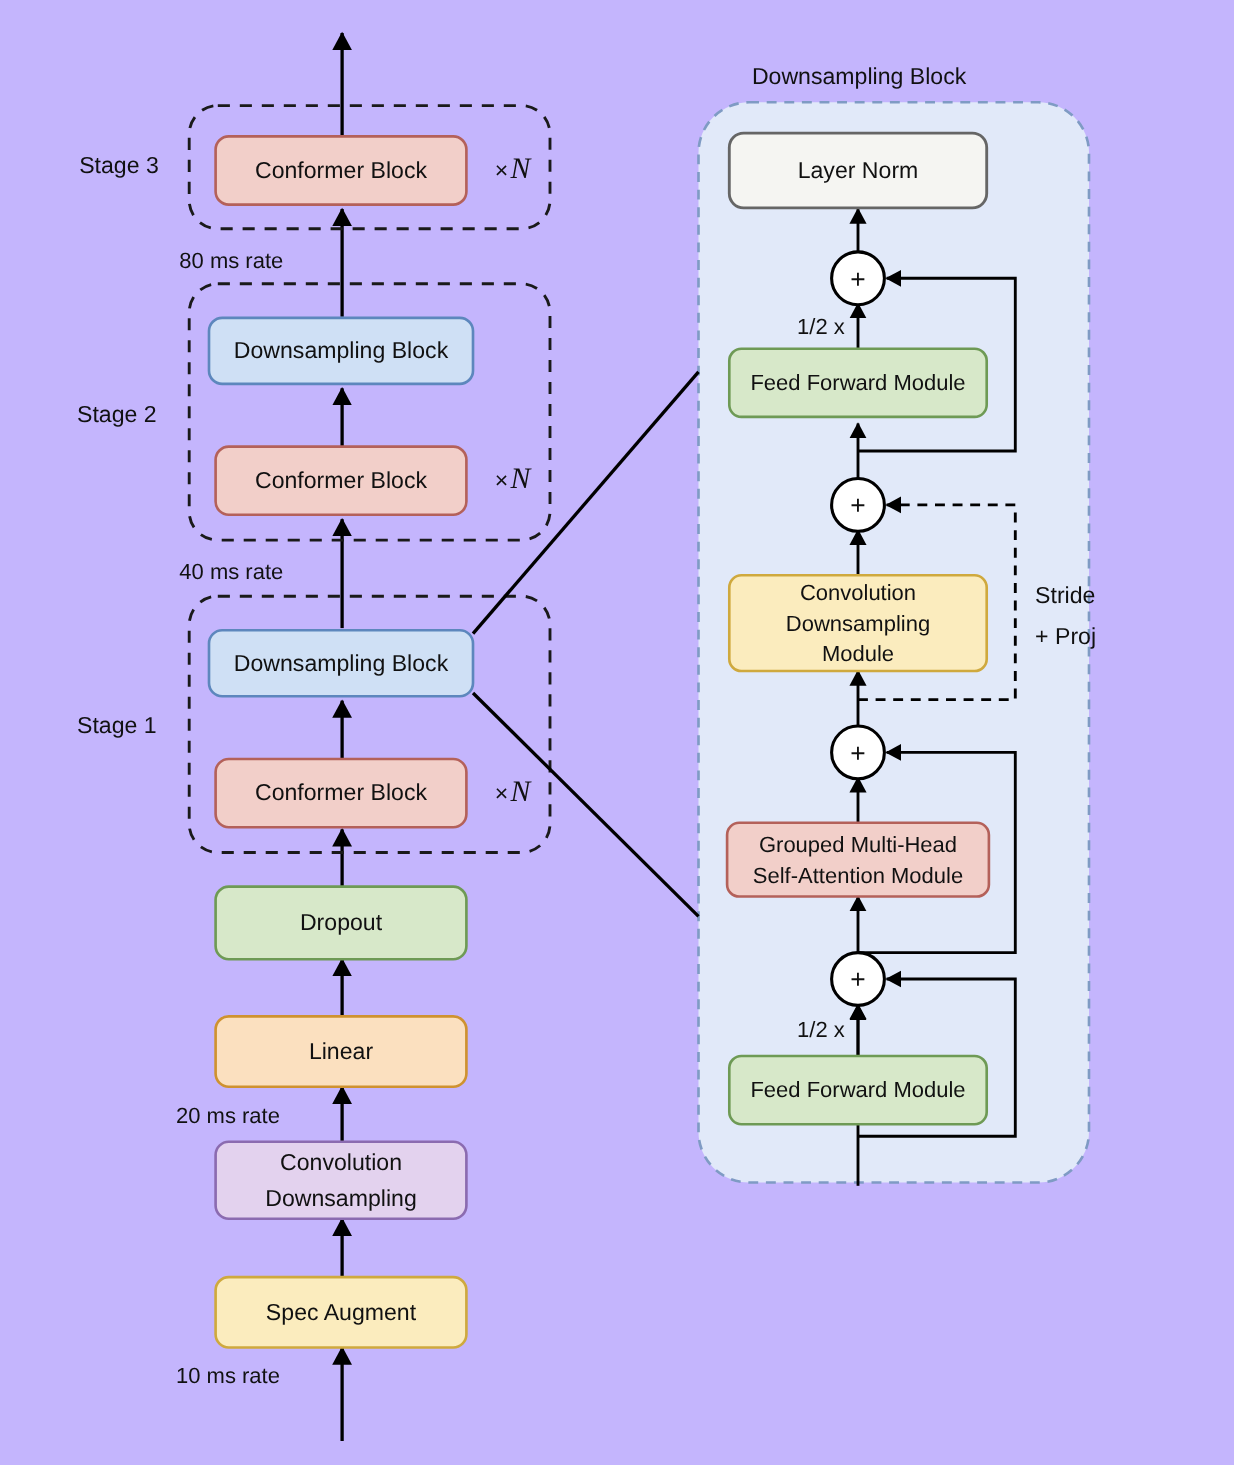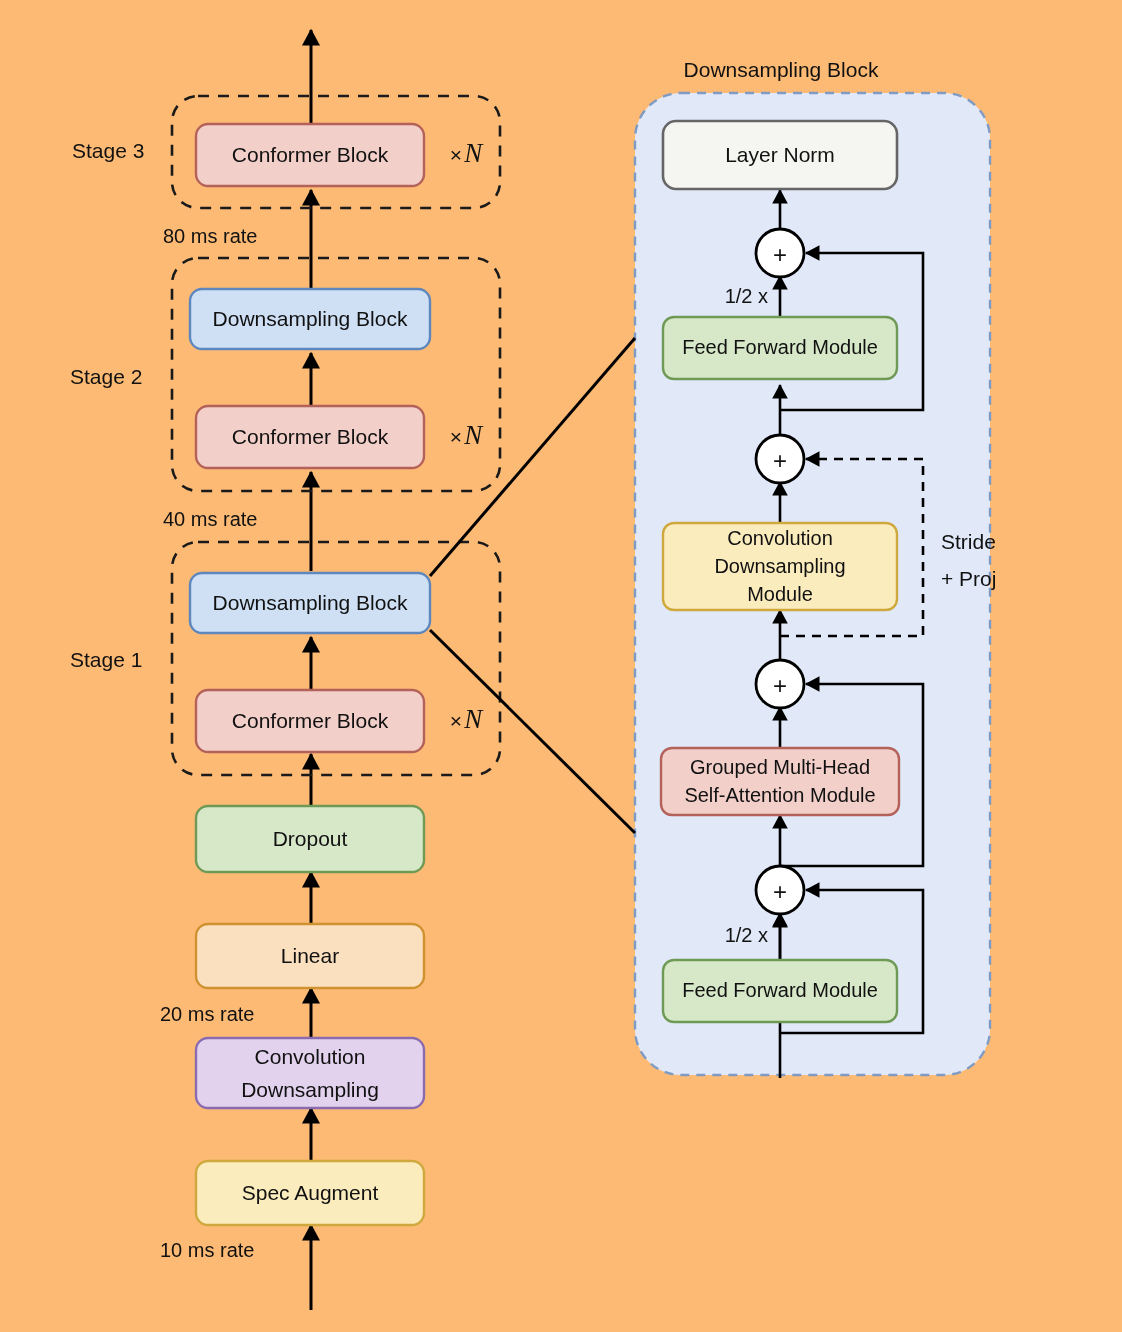--- a/index.html
+++ b/index.html
@@ -5,21 +5,21 @@
 <style>
   html, body {
     margin: 0;
     padding: 0;
     background: #ffffff;
   }
   #root {
     position: relative;
     width: 1122px;
     height: 1332px;
-    background: #fdba74;
+    background: #c4b5fd;
     font-family: "Liberation Sans", sans-serif;
     overflow: hidden;
   }
   svg.canvas {
     position: absolute;
     top: 0; left: 0;
     width: 1122px;
     height: 1332px;
   }
   .box-label {

